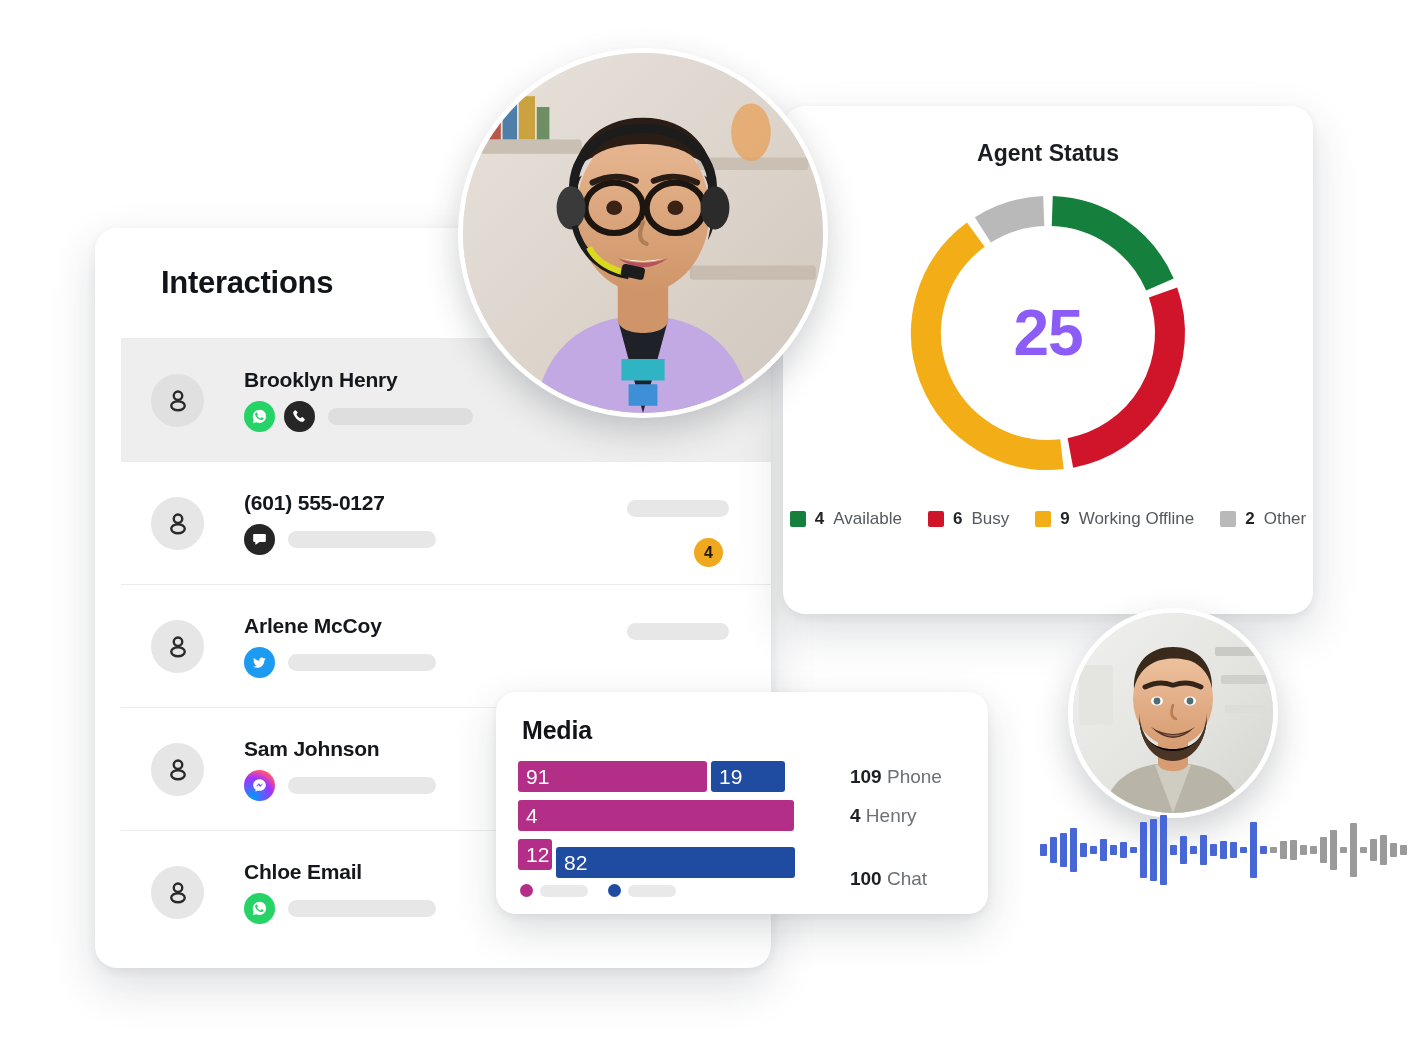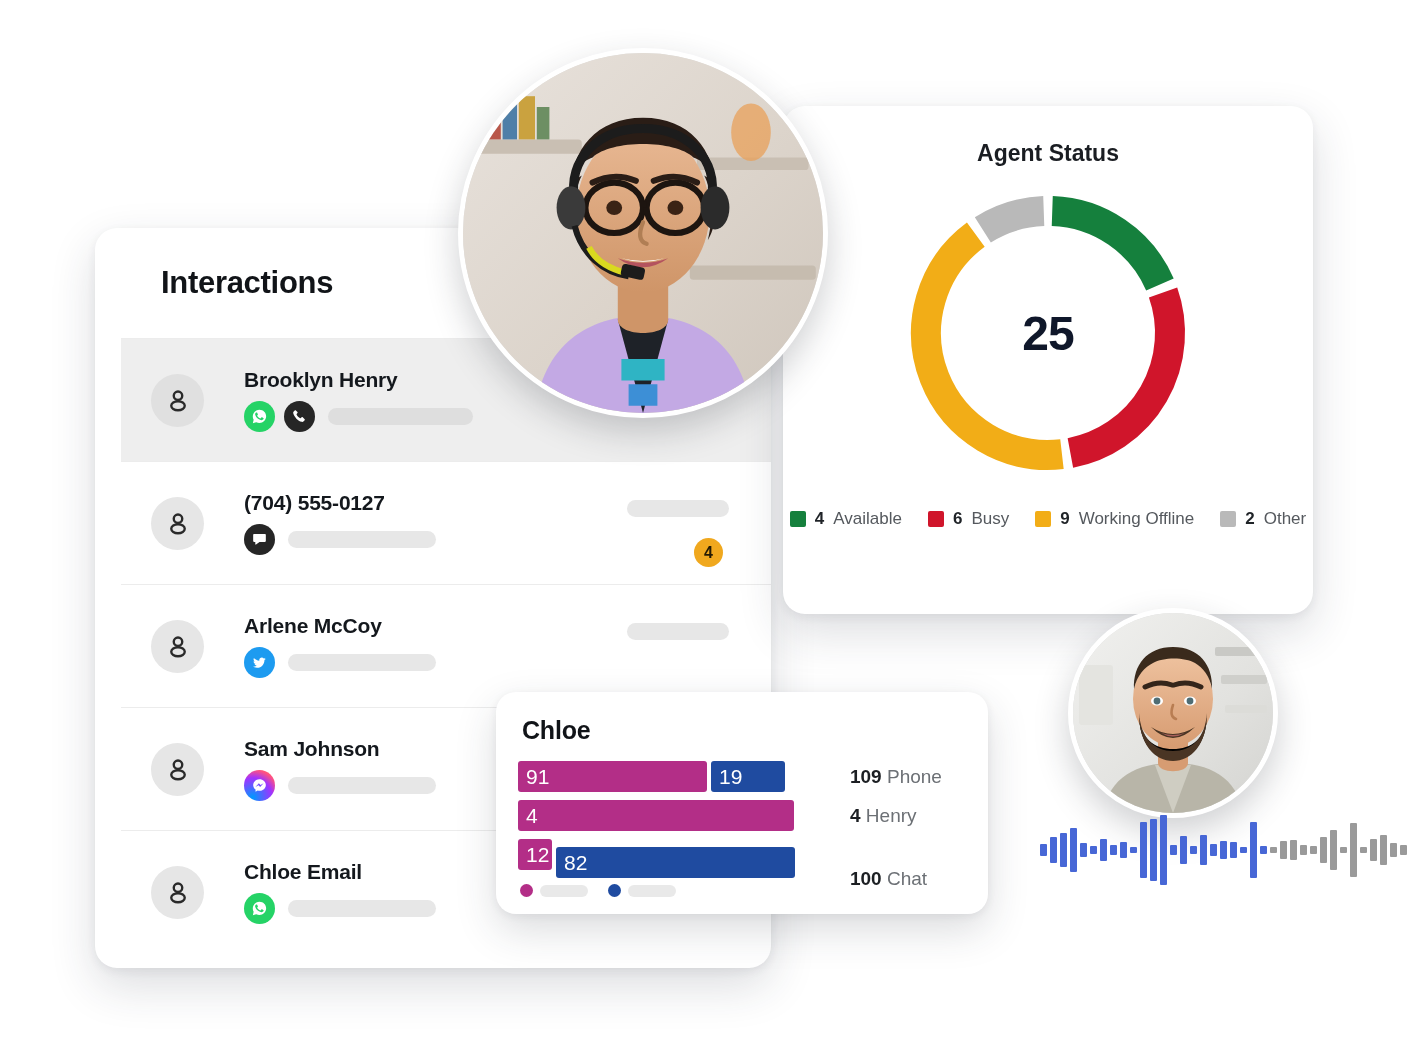--- a/index.html
+++ b/index.html
@@ -50,21 +50,21 @@
     background:#f0a81e;color:#231a04;font-size:16px;font-weight:bold;
     display:flex;align-items:center;justify-content:center;
   }
 
   
   #agent-card{left:783px;top:106px;width:530px;height:508px;}
   .agent-title{text-align:center;margin-top:34px;font-size:23px;font-weight:bold;color:#1a1d22;}
   .donut-wrap{position:relative;width:300px;height:300px;margin:16px auto 0;}
   .donut-center{
     position:absolute;inset:0;display:flex;align-items:center;justify-content:center;
-    font-size:48px;font-weight:bold;color:#0f172a;letter-spacing:-1px;
+    font-size:64px;font-weight:bold;color:#8b5cf6;letter-spacing:-1px;
   }
   .legend{display:flex;justify-content:center;align-items:center;gap:26px;margin-top:26px;}
   .leg{display:flex;align-items:center;gap:9px;font-size:17px;color:#55595e;white-space:nowrap;}
   .leg i{width:16px;height:16px;display:inline-block;border-radius:2px;}
   .leg b{color:#1f2327;font-weight:bold;}
 
   
   #media-card{left:496px;top:692px;width:492px;height:222px;border-radius:20px;
     box-shadow:0 16px 40px rgba(40,46,60,.17), 0 2px 8px rgba(40,46,60,.07);}
   .media-title{font-size:25px;font-weight:bold;color:#111418;margin:24px 0 0 26px;letter-spacing:-.2px;}
@@ -135,21 +135,21 @@
         <div class="inter-row">
           <div class="av">
             <svg viewBox="0 0 24 24" width="30" height="30">
               <g fill="none" stroke="#2a2a2a" stroke-width="1.9">
                 <circle cx="12" cy="8.6" r="3.4"></circle>
                 <ellipse cx="12" cy="16.6" rx="5.4" ry="3.6"></ellipse>
               </g>
             </svg>
           </div>
           <div class="row-body">
-            <div class="row-name">(704) 555-0127</div>
+            <div class="row-name">(601) 555-0127</div>
             <div class="row-sub">
               <div class="chip sms">
                 <svg viewBox="0 0 24 24" width="19" height="19">
                   <path d="M5 5h14c.6 0 1 .4 1 1v8c0 .6-.4 1-1 1h-7l-4.4 3.4c-.4.3-.9 0-.9-.5V15H5c-.6 0-1-.4-1-1V6c0-.6.4-1 1-1zm2.5 4.2h4v1.6h-4V9.2zm5.5 0h3.5v1.6H13V9.2z" fill="#fff"></path>
                 </svg>
               </div>
               <div class="ph-bar" style="width: 148px; margin-left: 4px;"></div>
             </div>
           </div>
           <div class="ph-right"></div>
@@ -253,21 +253,21 @@
         </div>
         <div class="leg">
           <i style="background: rgb(185, 185, 185);"></i>
           <b>2</b>
           <span>Other</span>
         </div>
       </div>
   </div>
 
   <div class="card" id="media-card">
-    <div class="media-title">Chloe</div>
+    <div class="media-title">Media</div>
     <div class="media-rows" id="media-rows">
         <div class="mrow">
           <div class="seg mag" style="width: 189.1px;">91</div>
           <div class="seg blu" style="width: 74.4px;">19</div>
           <div class="mlabel" style="margin-left: 64.5px;"><b>109</b> <span>Phone</span></div>
         </div>
         <div class="mrow">
           <div class="seg mag" style="width: 275.9px;">4</div>
           <div class="mlabel" style="margin-left: 56.1px;"><b>4</b> <span>Henry</span></div>
         </div>

